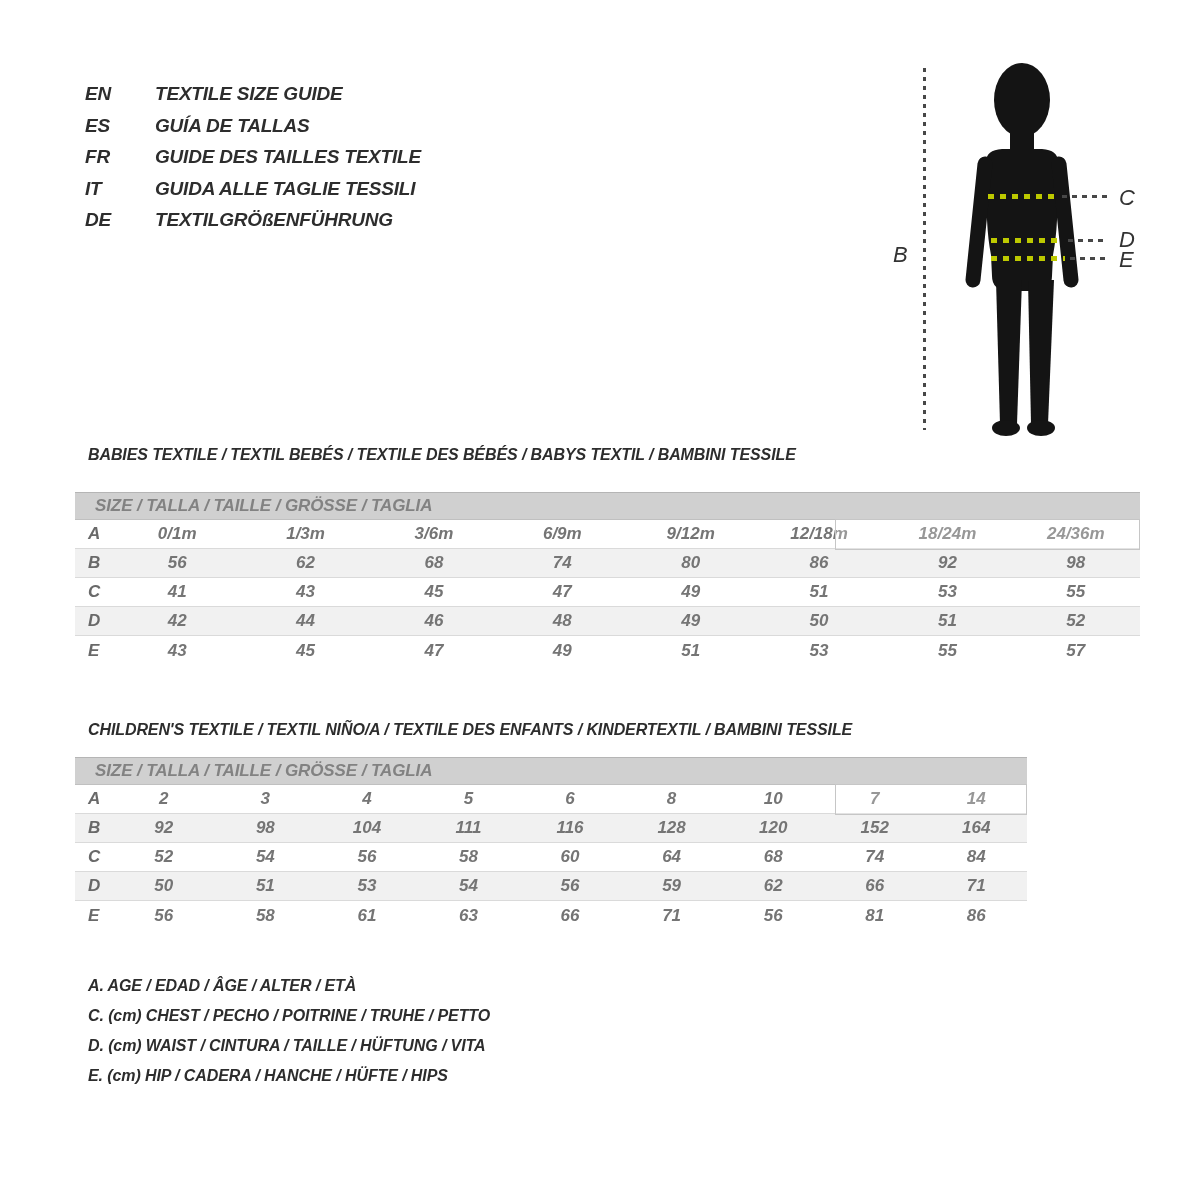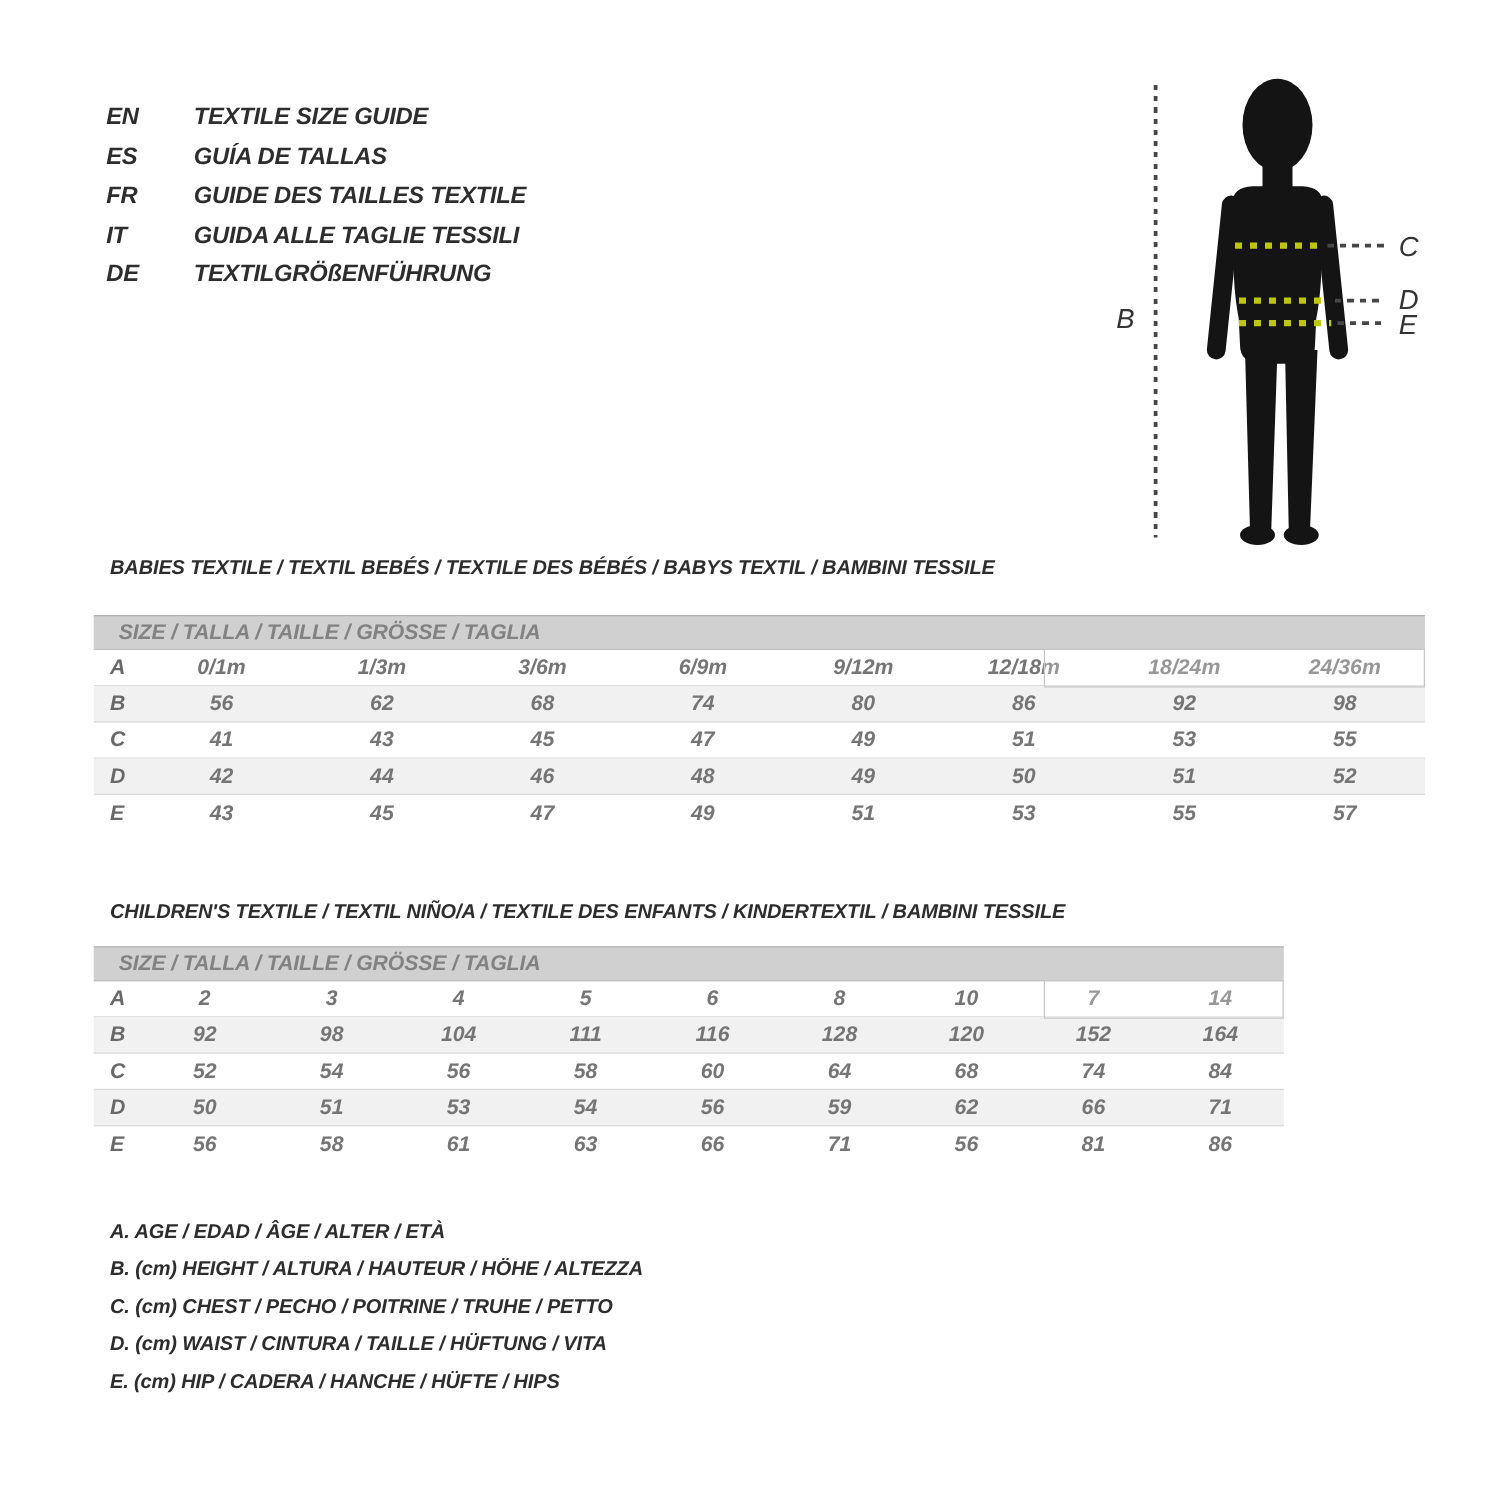--- a/index.html
+++ b/index.html
@@ -231,19 +231,18 @@
           <div class="tcell">56</div>
           <div class="tcell">81</div>
           <div class="tcell">86</div>
         </div>
       </div>
   </div>
   <div class="abs select-box" style="left:835px;top:784px;width:192px;height:31px;"></div>
 
   <div id="legend" class="abs">
       <div class="legend-row">A. AGE / EDAD / ÂGE / ALTER / ETÀ</div>
-      <div class="legend-row">B. (cm) HEIGHT / ALTURA / HAUTEUR / HÖHE / ALTEZZA</div>
       <div class="legend-row">C. (cm) CHEST / PECHO / POITRINE / TRUHE / PETTO</div>
       <div class="legend-row">D. (cm) WAIST / CINTURA / TAILLE / HÜFTUNG / VITA</div>
       <div class="legend-row">E. (cm) HIP / CADERA / HANCHE / HÜFTE / HIPS</div>
     </div>
 
 </div>
 
 </body></html>

